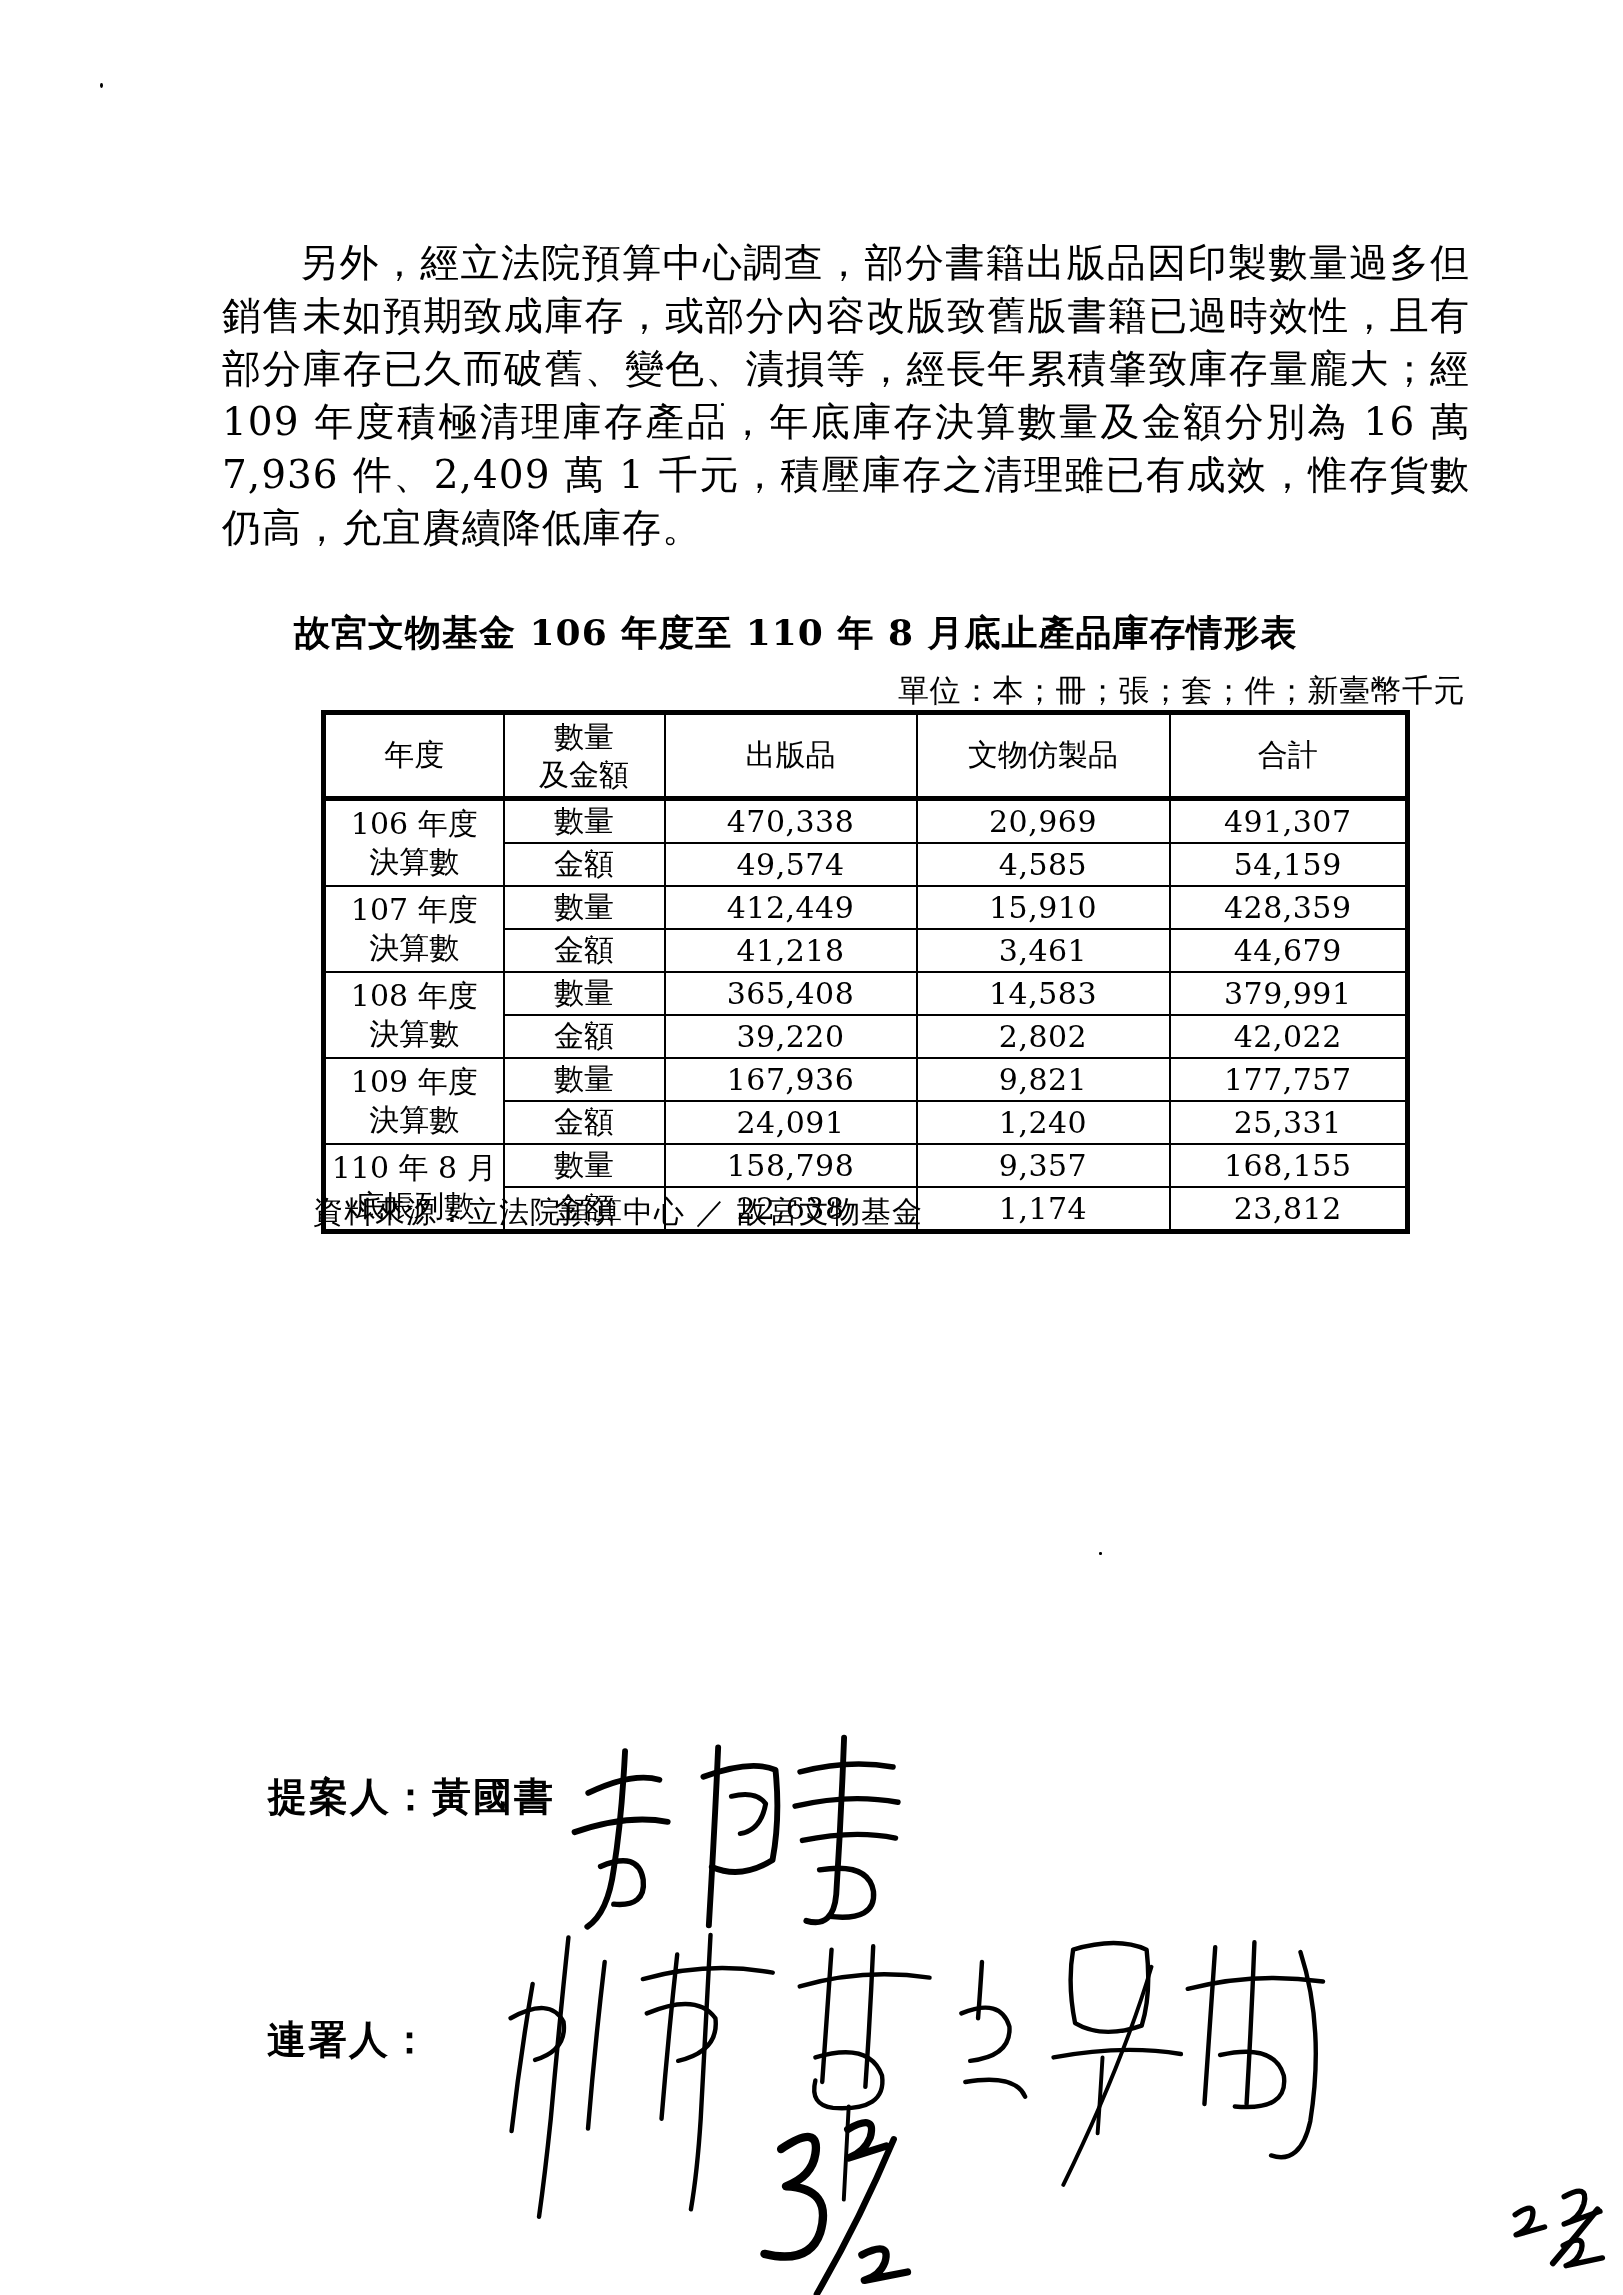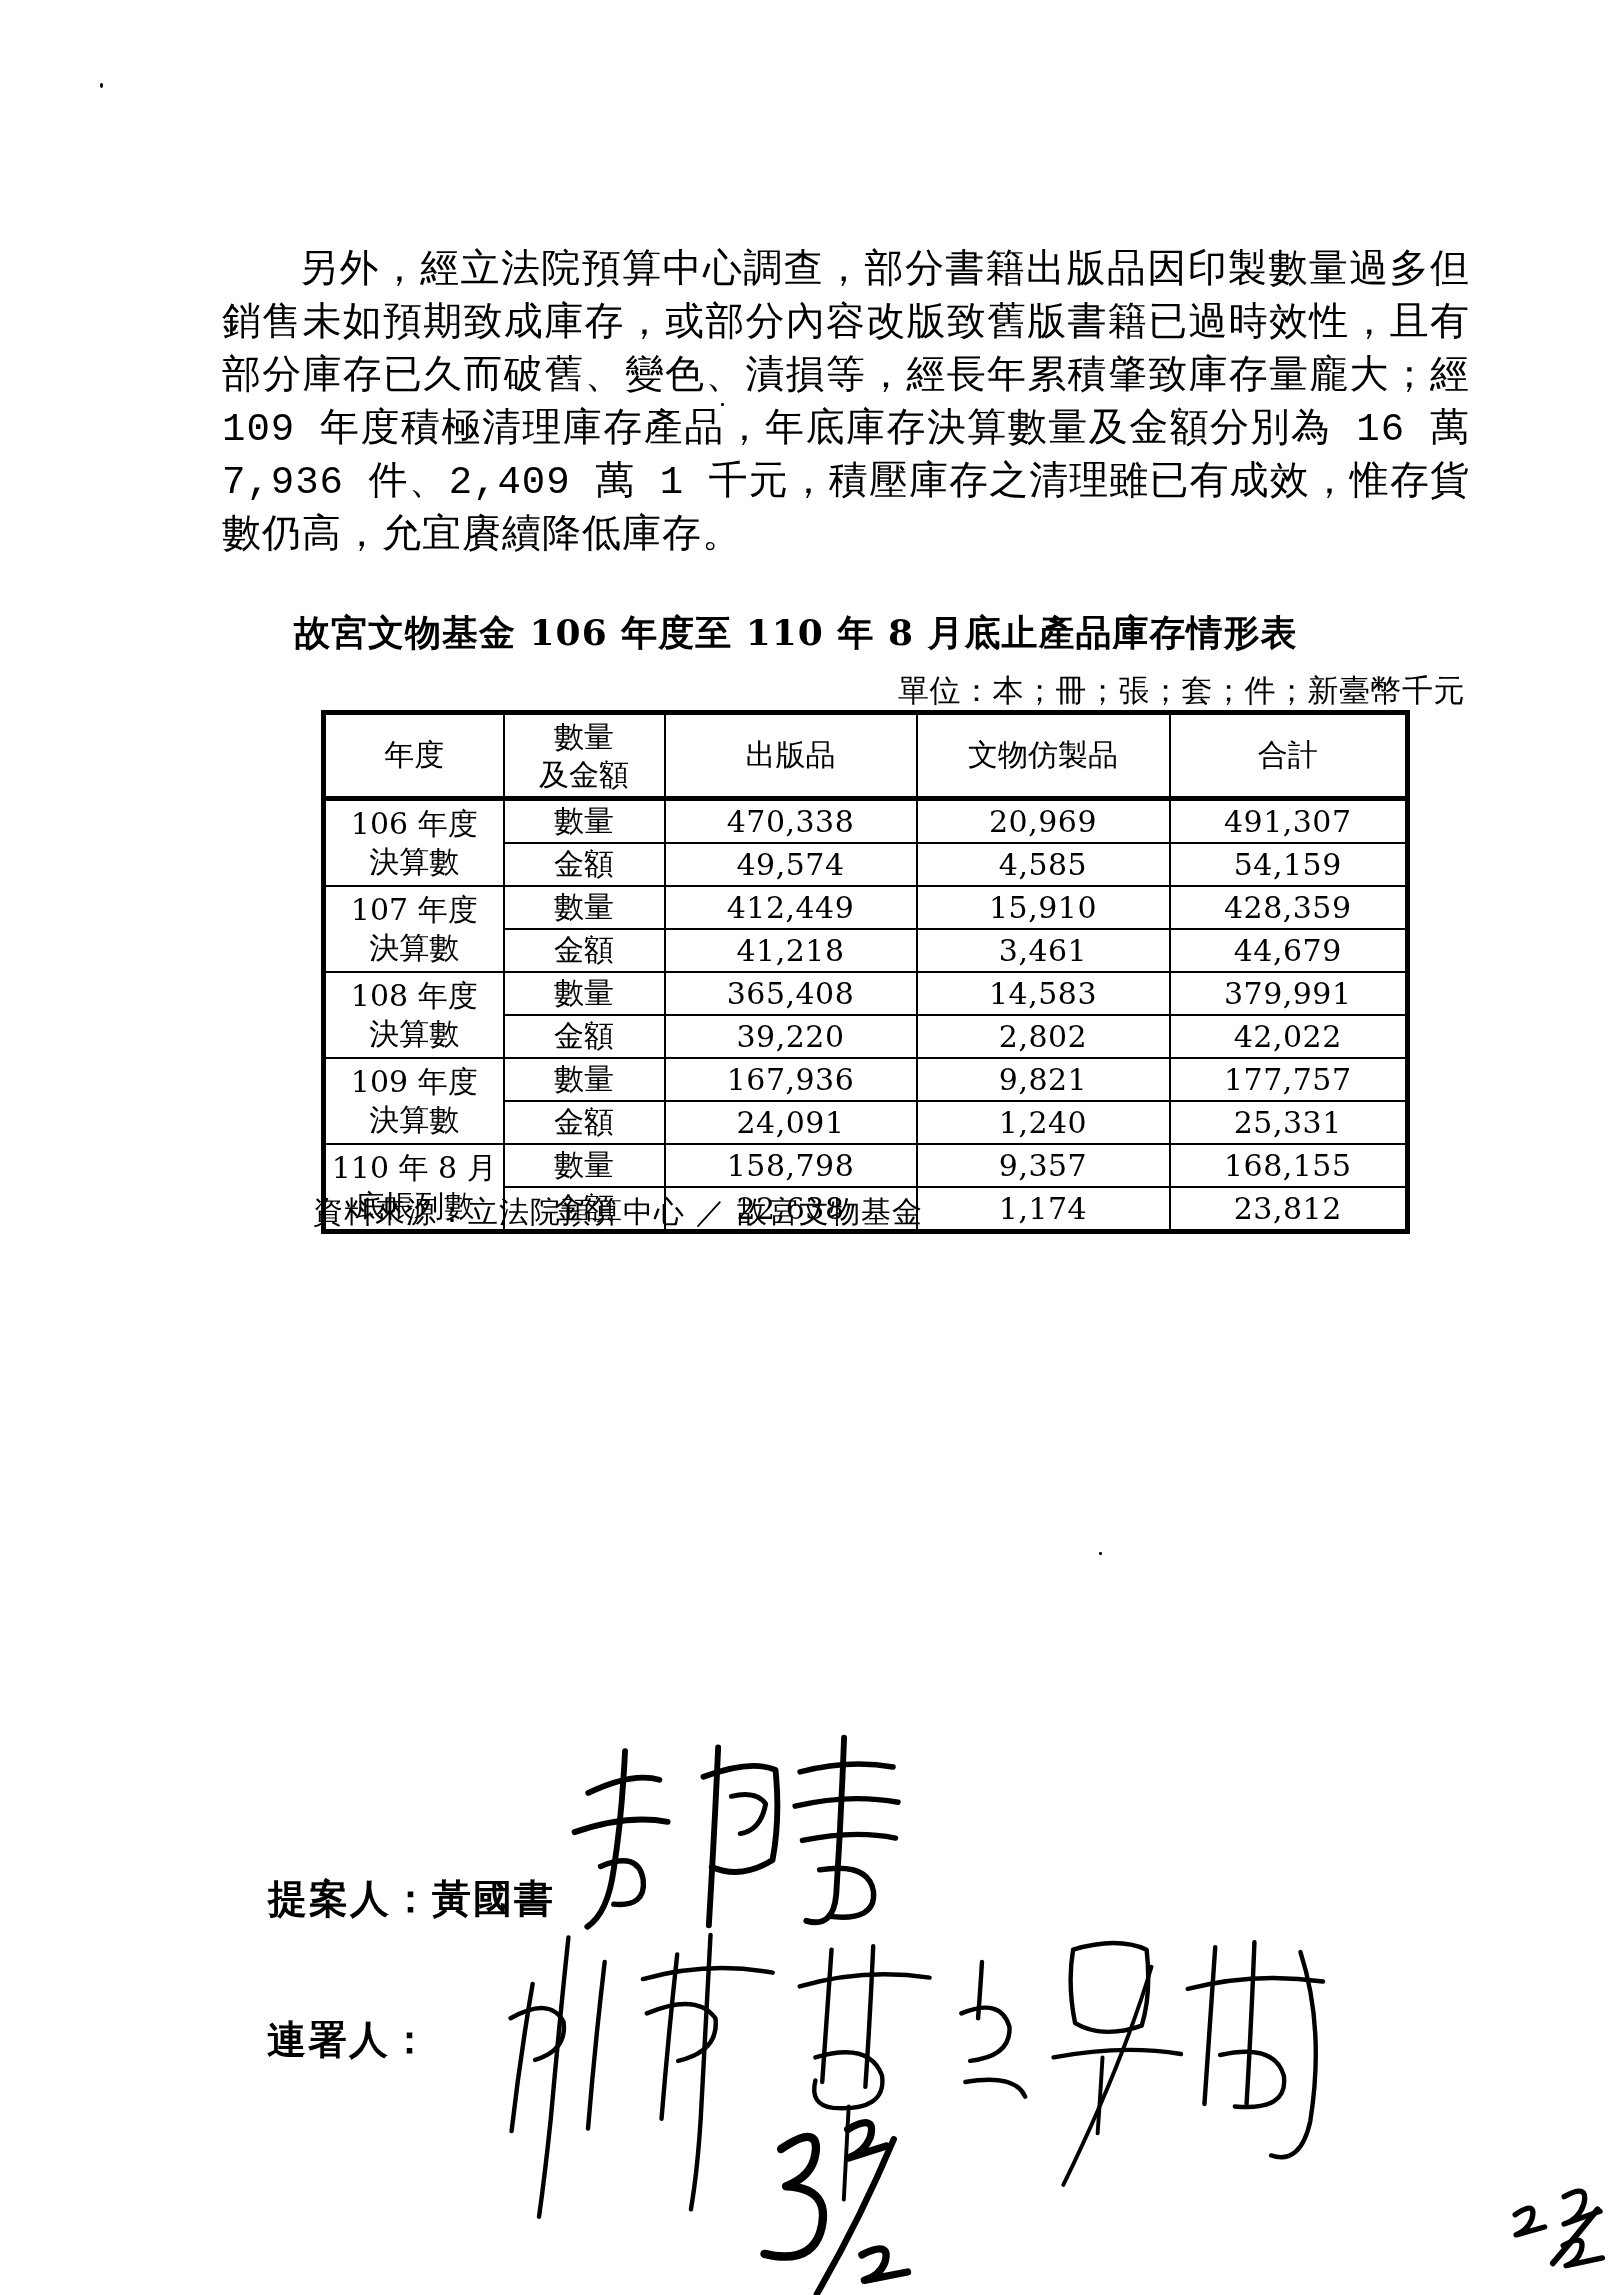--- a/index.html
+++ b/index.html
@@ -12,21 +12,21 @@
     overflow:hidden;
   }
   .para{
     position:absolute;
     left:222px;width:1248px;
     font-size:39px;line-height:53px;
     text-align:justify;text-indent:77px;
     letter-spacing:1px;
     margin:0;
   }
-  #p1{top:245px;font-family:Liberation Mono, monospace;}
+  #p1{top:236px;}
   #p2{top:1287px;}
   .table-title{
     position:absolute;left:294px;top:609px;
     font-size:36px;font-weight:bold;letter-spacing:1px;
   }
   .unit-note{
     position:absolute;left:222px;top:670px;width:1243px;
     font-size:31px;text-align:right;letter-spacing:0.5px;
   }
   table.inv{
@@ -49,21 +49,21 @@
   td.t-center{text-align:center;vertical-align:middle;}
   td.t-num{text-align:center;vertical-align:middle;padding-right:12.8px;letter-spacing:0.5px;}
   .yline{line-height:38px;}
   .source-note{
     position:absolute;left:313px;top:1192px;
     font-size:30px;letter-spacing:1px;
   }
   .sig-label{
     position:absolute;font-size:39px;font-weight:bold;letter-spacing:2px;
   }
-  #proposer-label{left:268px;top:1872px;}
+  #proposer-label{left:268px;top:1770px;}
   #cosigner-label{left:267px;top:2013px;}
   svg.ink{position:absolute;}
   svg.ink path{fill:none;stroke:#000;stroke-linecap:round;stroke-linejoin:round;}
   .speck{position:absolute;background:#000;border-radius:50%;}
 </style>
 </head>
 <body>
 
 <div class="page">
 

